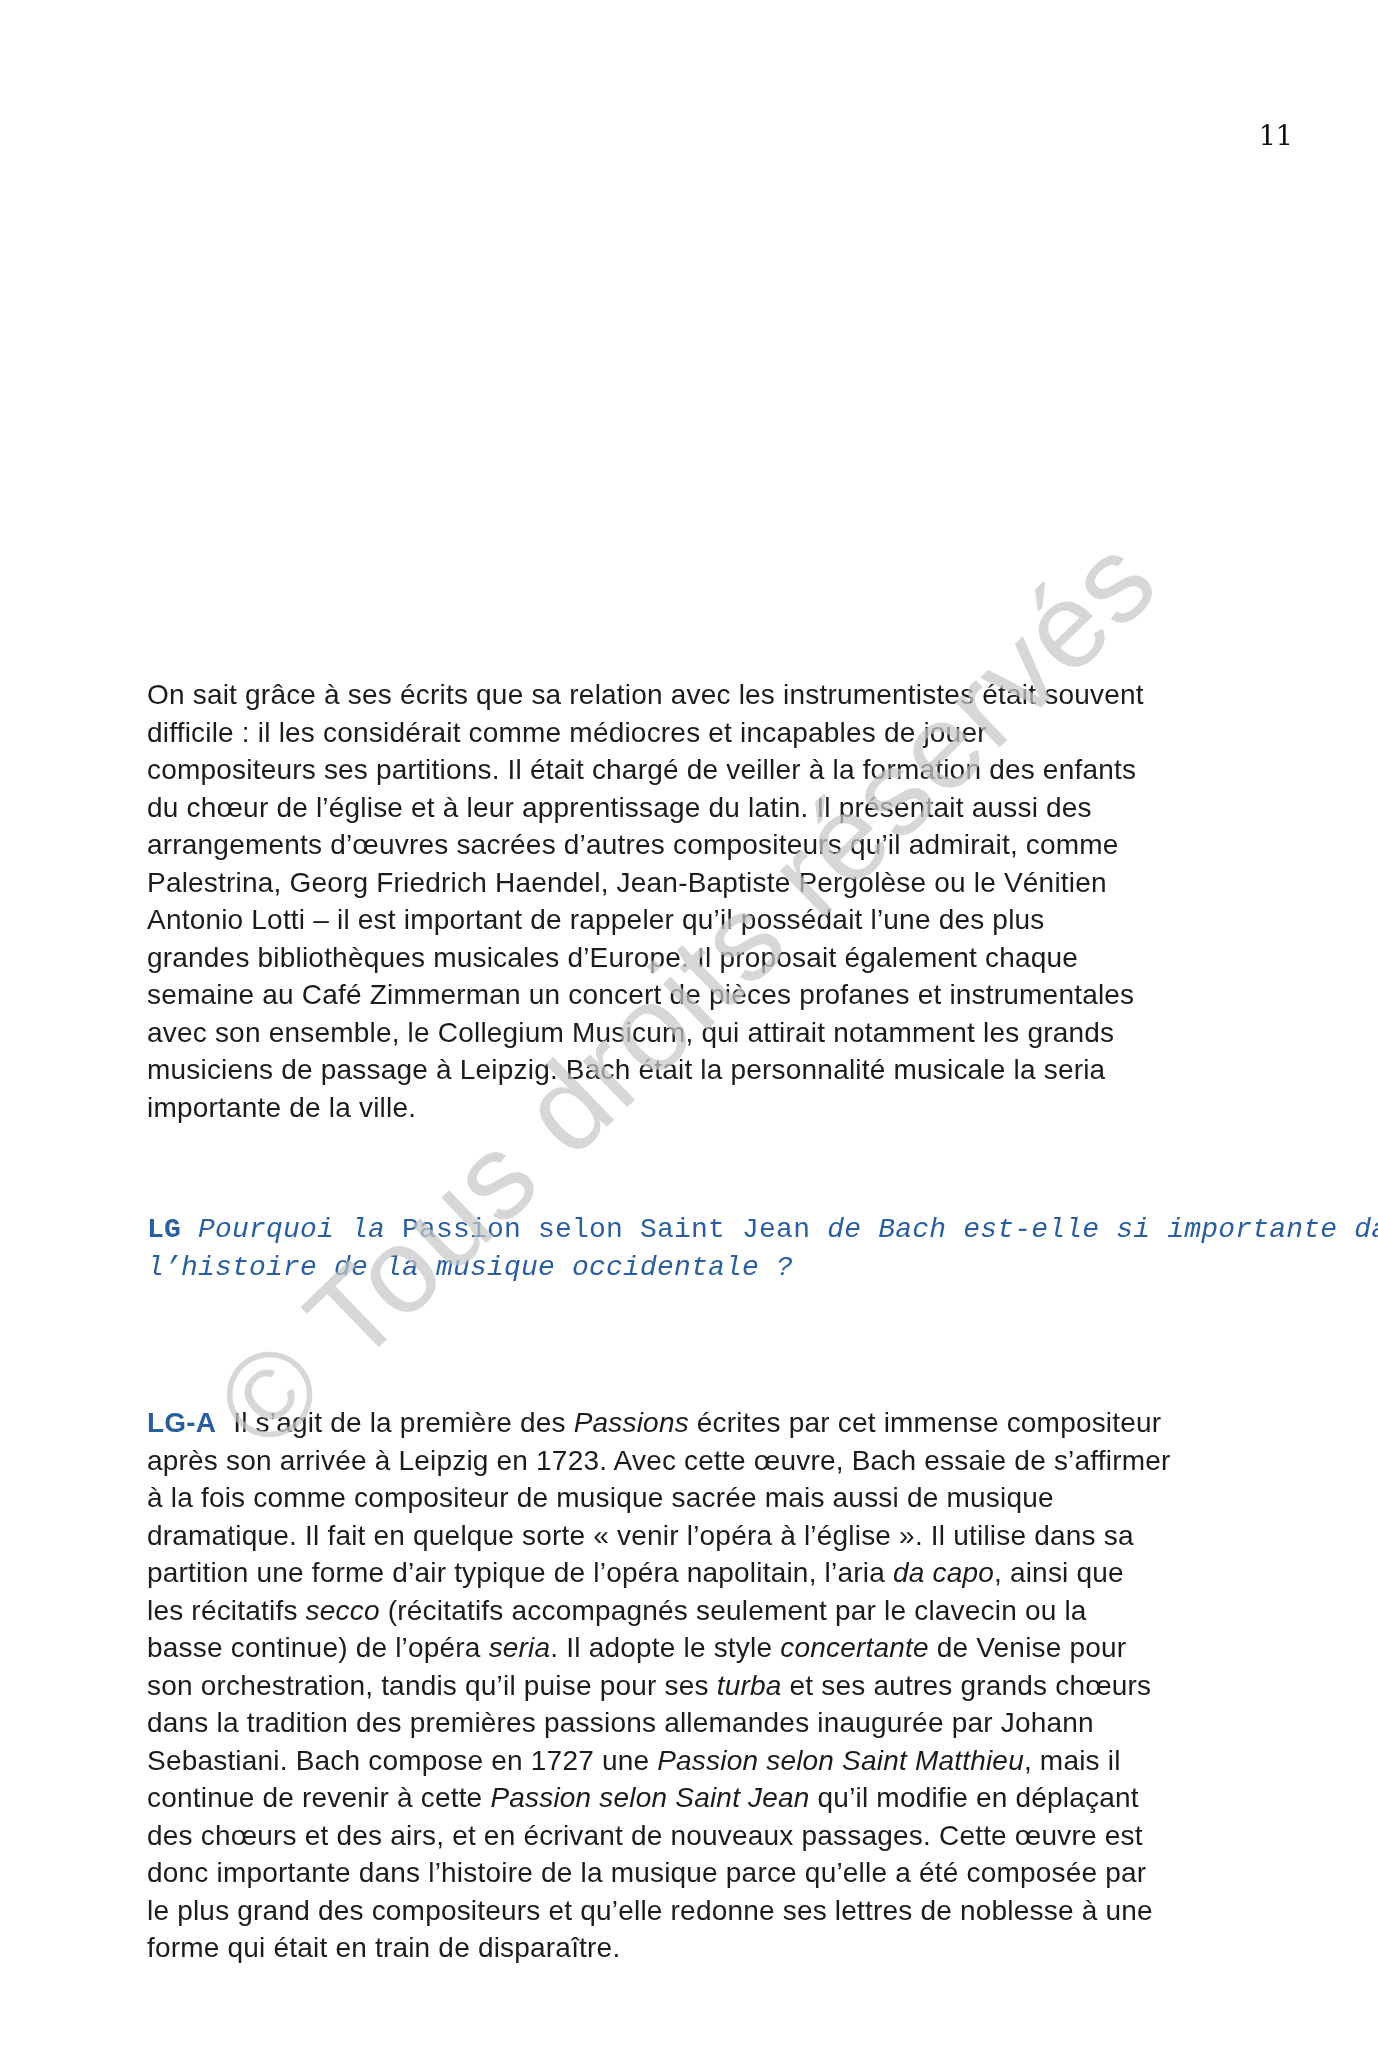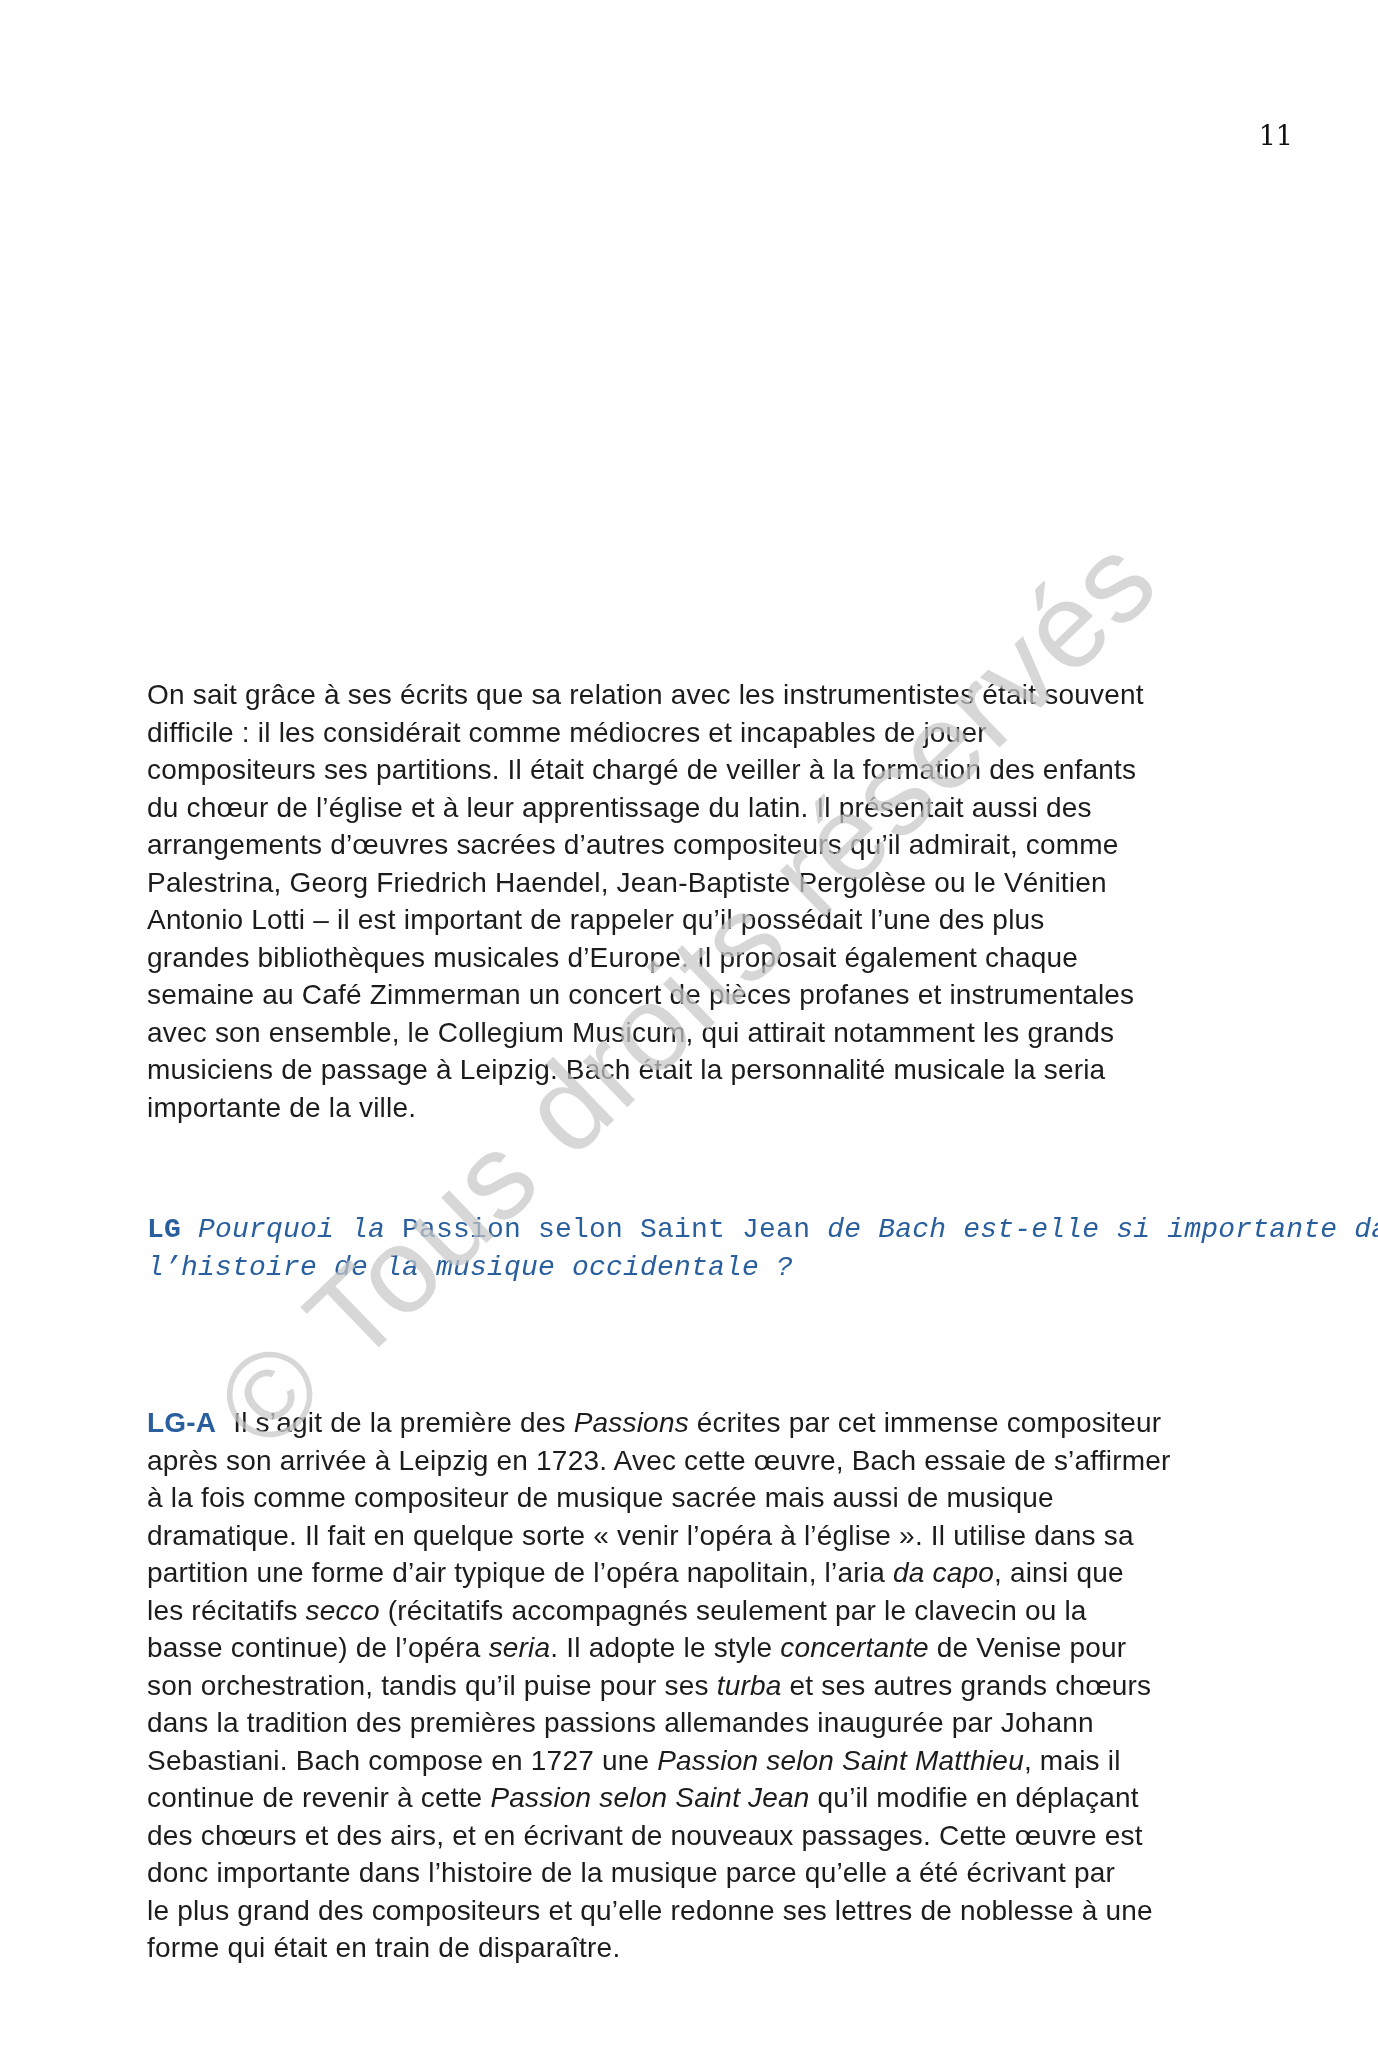--- a/index.html
+++ b/index.html
@@ -90,20 +90,20 @@
       <div class="line"><span>à la fois comme compositeur de musique sacrée mais aussi de musique</span></div>
       <div class="line"><span>dramatique. Il fait en quelque sorte « venir l’opéra à l’église ». Il utilise dans sa</span></div>
       <div class="line"><span>partition une forme d’air typique de l’opéra napolitain, l’aria </span><span class="it">da capo</span><span>, ainsi que</span></div>
       <div class="line"><span>les récitatifs </span><span class="it">secco</span><span> (récitatifs accompagnés seulement par le clavecin ou la</span></div>
       <div class="line"><span>basse continue) de l’opéra </span><span class="it">seria</span><span>. Il adopte le style </span><span class="it">concertante</span><span> de Venise pour</span></div>
       <div class="line"><span>son orchestration, tandis qu’il puise pour ses </span><span class="it">turba</span><span> et ses autres grands chœurs</span></div>
       <div class="line"><span>dans la tradition des premières passions allemandes inaugurée par Johann</span></div>
       <div class="line"><span>Sebastiani. Bach compose en 1727 une </span><span class="it">Passion selon Saint Matthieu</span><span>, mais il</span></div>
       <div class="line"><span>continue de revenir à cette </span><span class="it">Passion selon Saint Jean</span><span> qu’il modifie en déplaçant</span></div>
       <div class="line"><span>des chœurs et des airs, et en écrivant de nouveaux passages. Cette œuvre est</span></div>
-      <div class="line"><span>donc importante dans l’histoire de la musique parce qu’elle a été écrivant par</span></div>
+      <div class="line"><span>donc importante dans l’histoire de la musique parce qu’elle a été composée par</span></div>
       <div class="line"><span>le plus grand des compositeurs et qu’elle redonne ses lettres de noblesse à une</span></div>
       <div class="line"><span>forme qui était en train de disparaître.</span></div>
     </div>
 
   <div class="watermark">© Tous droits réservés</div>
 
 </div>
 
 </body></html>

